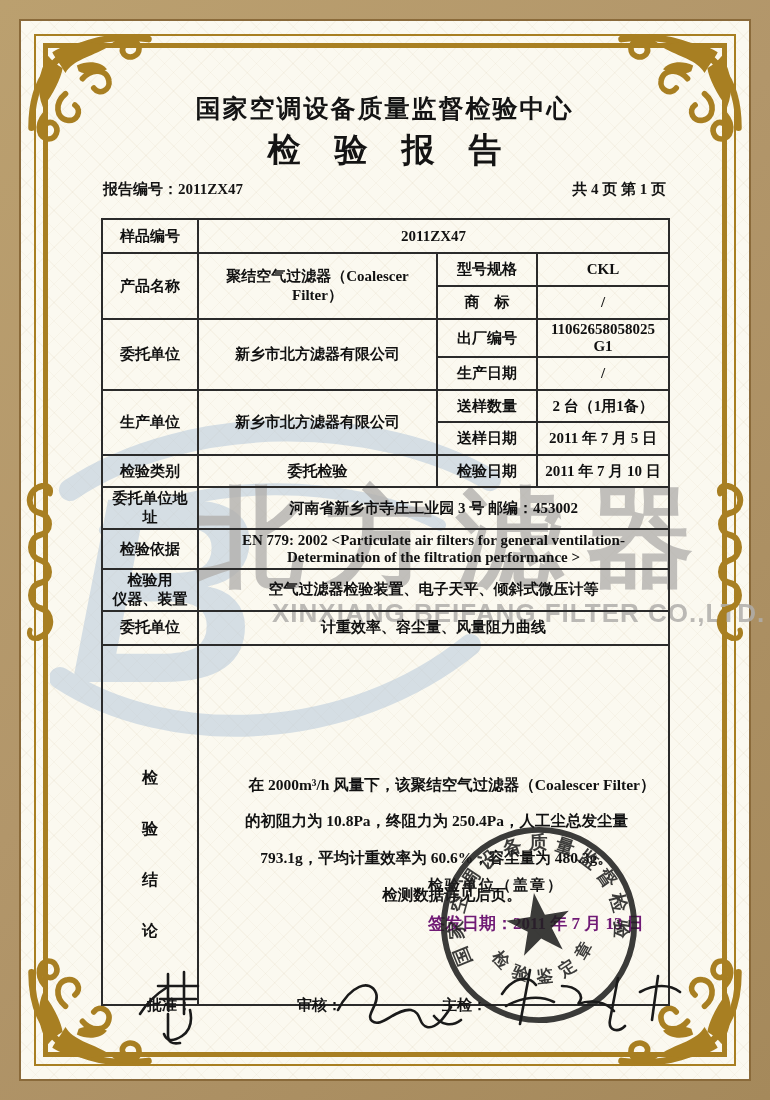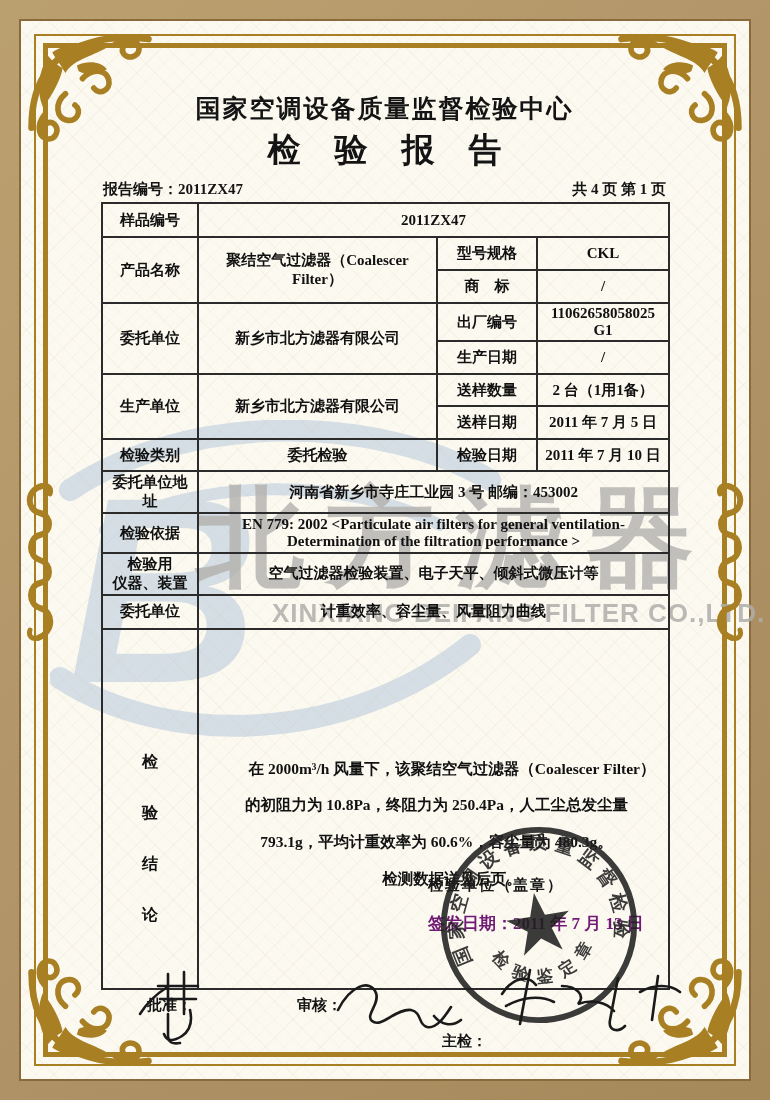--- a/index.html
+++ b/index.html
@@ -43,21 +43,21 @@
     color:#b0aeab;opacity:.85;white-space:nowrap;
     font-family:"Liberation Sans","DejaVu Sans",sans-serif;
   }
 
   
   .content{position:absolute;left:101px;top:94px;width:567px;z-index:3;color:#141414;}
   .org-title{font-size:25px;font-weight:700;text-align:center;letter-spacing:2px;line-height:30px;}
   .report-title{font-size:33px;font-weight:700;text-align:center;letter-spacing:34px;text-indent:34px;line-height:40px;margin-top:6px;}
   .meta{display:flex;justify-content:space-between;align-items:flex-end;font-size:15px;font-weight:700;margin-top:10px;padding:0 2px 3px 2px;}
 
-  table.report{width:567px;border-collapse:collapse;table-layout:fixed;margin-top:0;}
+  table.report{width:567px;border-collapse:collapse;table-layout:fixed;margin-top:16px;}
   table.report td{
     border:2px solid #2b2b2b;font-size:15px;font-weight:600;color:#111;
     text-align:center;vertical-align:middle;padding:1px 5px;background:transparent;
     overflow:hidden;
   }
   col.c1{width:96px;} col.c2{width:239px;} col.c3{width:100px;} col.c4{width:132px;}
   tr.h34{height:34px;} tr.h33{height:33px;} tr.h32{height:32px;}
   tr.h35{height:35px;} tr.h50{height:40px;} tr.h38{height:38px;} tr.big{height:360px;}
   td.left{text-align:left;padding-left:16px;}
   td.small{font-size:13.5px;}
@@ -71,21 +71,21 @@
   .vert-label span{font-size:16px;font-weight:700;}
 
   
   .overlay{position:absolute;inset:0;z-index:5;pointer-events:none;}
   .seal-unit{position:absolute;left:428px;top:876px;font-size:15px;font-weight:700;letter-spacing:2px;color:#161616;}
   .issue-date{position:absolute;left:428px;top:912px;font-size:17px;font-weight:700;color:#701a75;}
   .stamp{position:absolute;left:436px;top:822px;width:206px;height:206px;transform:rotate(-9deg);opacity:.87;}
   .sig-label{position:absolute;font-size:15px;font-weight:700;color:#141414;}
   .lbl-approve{left:107px;top:996px;margin-left:40px;}
   .lbl-review{left:297px;top:996px;}
-  .lbl-chief{left:442px;top:1032px;}
+  .lbl-chief{left:442px;top:996px;}
   .sig{position:absolute;}
   .sig-approve{left:132px;top:962px;width:150px;height:90px;}
   .sig-review{left:330px;top:966px;width:150px;height:76px;}
   .sig-chief{left:490px;top:958px;width:220px;height:80px;}
 </style>
 </head>
 <body>
 
 <div class="paper"></div>
 <div class="frame-thin"></div>

